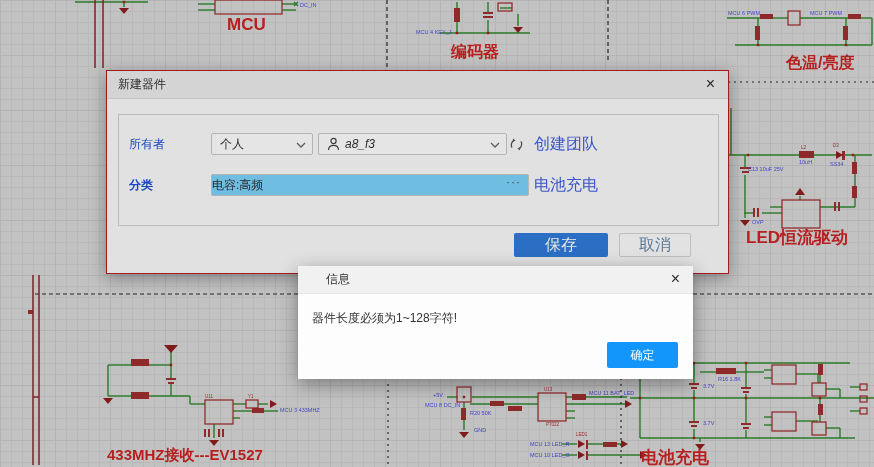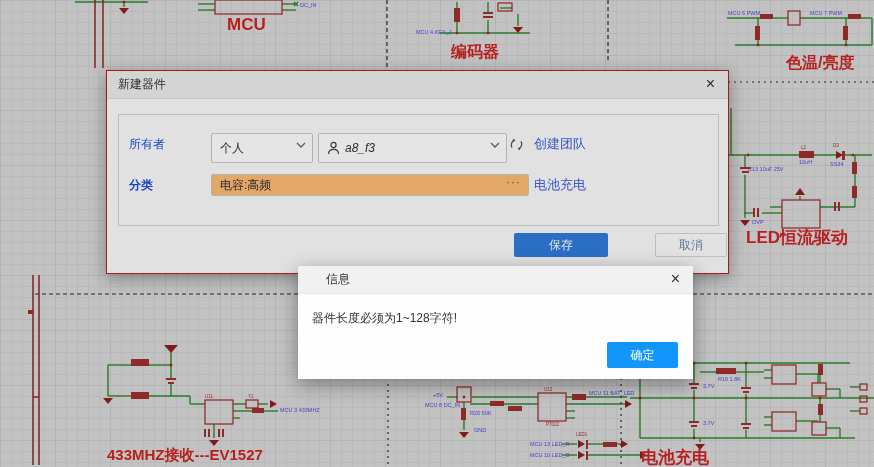--- a/index.html
+++ b/index.html
@@ -17,38 +17,38 @@
   
   .dlg{position:absolute;background:#fbfbfb;box-shadow:0 4px 16px rgba(0,0,0,.35);
     border:1px solid #b91c1c;box-sizing:border-box;}
   .dlg1{left:106px;top:70px;width:623px;height:204px;z-index:10;}
   .dlg-h{position:relative;height:27px;background:#ececec;border-bottom:1px solid #dcdcdc;}
   .dlg-title{position:absolute;left:11px;top:0;line-height:27px;font-size:12px;color:#333;}
   .dlg-close{position:absolute;right:13px;top:3px;font-size:16px;color:#2d2d2d;cursor:pointer;line-height:20px;}
   .panel{position:absolute;left:11px;top:43px;width:599px;height:110px;border:1px solid #d2d2d2;}
   .f-label{position:absolute;font-size:12px;color:#1d4ed8;height:22px;line-height:22px;text-align:center;}
   .lbl-owner{left:22px;top:62px;} .lbl-cat{left:22px;top:103px;font-weight:bold;}
-  .sel{position:absolute;height:30px;background:#fff;border:1px solid #c9c9c9;border-radius:2px;
+  .sel{position:absolute;height:22px;background:#fff;border:1px solid #c9c9c9;border-radius:2px;
     font-size:12px;color:#333;display:flex;align-items:center;padding:0 20px 0 8px;
     box-sizing:border-box;cursor:pointer;}
   .sel1{left:104px;top:62px;width:102px;}
   .sel2{left:211px;top:62px;width:189px;font-style:italic;}
   .sel .chev{position:absolute;right:6px;top:8px;}
   .person{margin-right:5px;flex:0 0 auto;}
   .refresh{position:absolute;left:402px;top:66px;cursor:pointer;}
-  .link{position:absolute;font-size:13px;color:#4360e2;line-height:22px;cursor:pointer;}
+  .link{position:absolute;font-size:16px;color:#4360e2;line-height:22px;cursor:pointer;}
   .link1{left:427px;top:62px;} .link2{left:427px;top:103px;}
-  .cat{position:absolute;left:104px;top:103px;width:318px;height:22px;background:#fdba74;
+  .cat{position:absolute;left:104px;top:103px;width:318px;height:22px;background:#7dd3fc;
     border:1px solid #c9c9c9;border-radius:2px;box-sizing:border-box;font-size:12px;color:#333;
-    line-height:20px;padding-left:8px;}
+    line-height:20px;}
   .more{position:absolute;right:7px;top:-3px;color:#555;letter-spacing:1px;font-size:12px;cursor:pointer;}
-  .btn{position:absolute;top:162px;height:24px;font-size:12px;border-radius:2px;border:none;
+  .btn{position:absolute;top:162px;height:24px;font-size:16px;border-radius:2px;border:none;
     cursor:pointer;font-family:inherit;}
   .btn-save{left:407px;width:94px;background:#2f7cdb;color:#fff;}
-  .btn-cancel{left:512px;width:72px;background:#fcfcfc;border:1px solid #d5d5d5;color:#6787a8;box-sizing:border-box;margin-left:36px;}
+  .btn-cancel{left:512px;width:72px;background:#fcfcfc;border:1px solid #d5d5d5;color:#6787a8;box-sizing:border-box;}
   .overlay{position:absolute;inset:0;background:rgba(0,0,0,0.10);z-index:20;}
   .dlg2{left:298px;top:266px;width:395px;height:113px;z-index:30;background:#fdfdfd;
     box-shadow:0 5px 18px rgba(0,0,0,.38);border:none;}
   .dlg2 .dlg-h{background:#f1f1f1;border-bottom:1px solid #e7e7e7;}
   .dlg2 .dlg-title{left:28px;}
   .msg{position:absolute;left:14px;top:44px;font-size:12px;color:#333;}
   .btn-ok{position:absolute;right:15px;bottom:11px;width:71px;height:26px;background:#1296fb;
     color:#fff;border:none;border-radius:2px;font-size:12px;cursor:pointer;font-family:inherit;text-align:center;}
 </style>
 </head>

